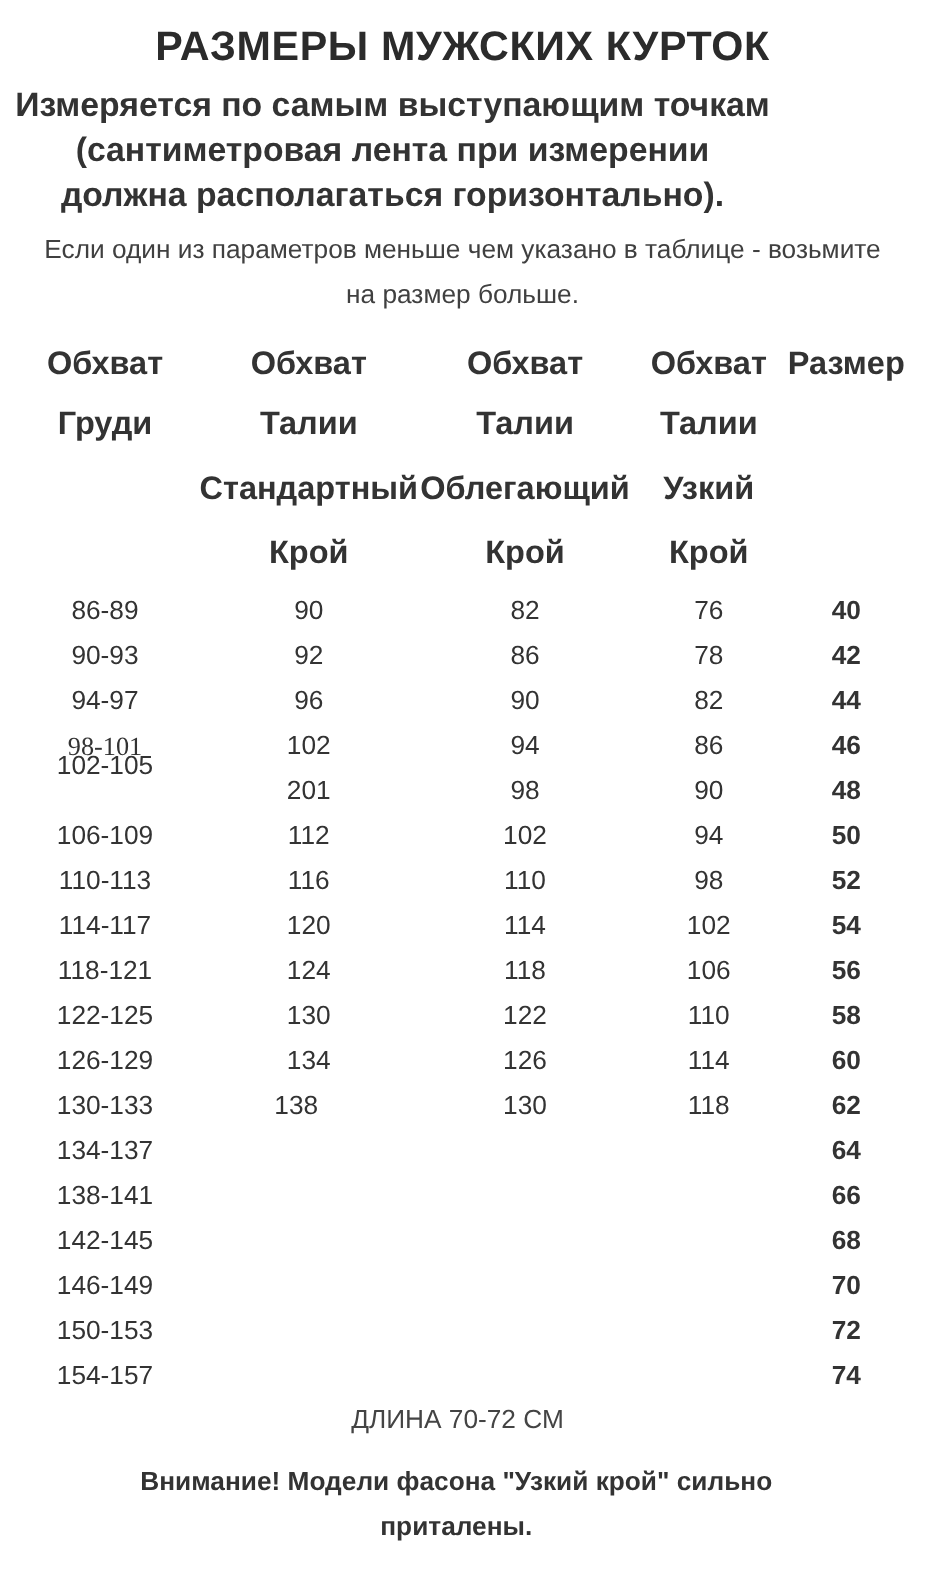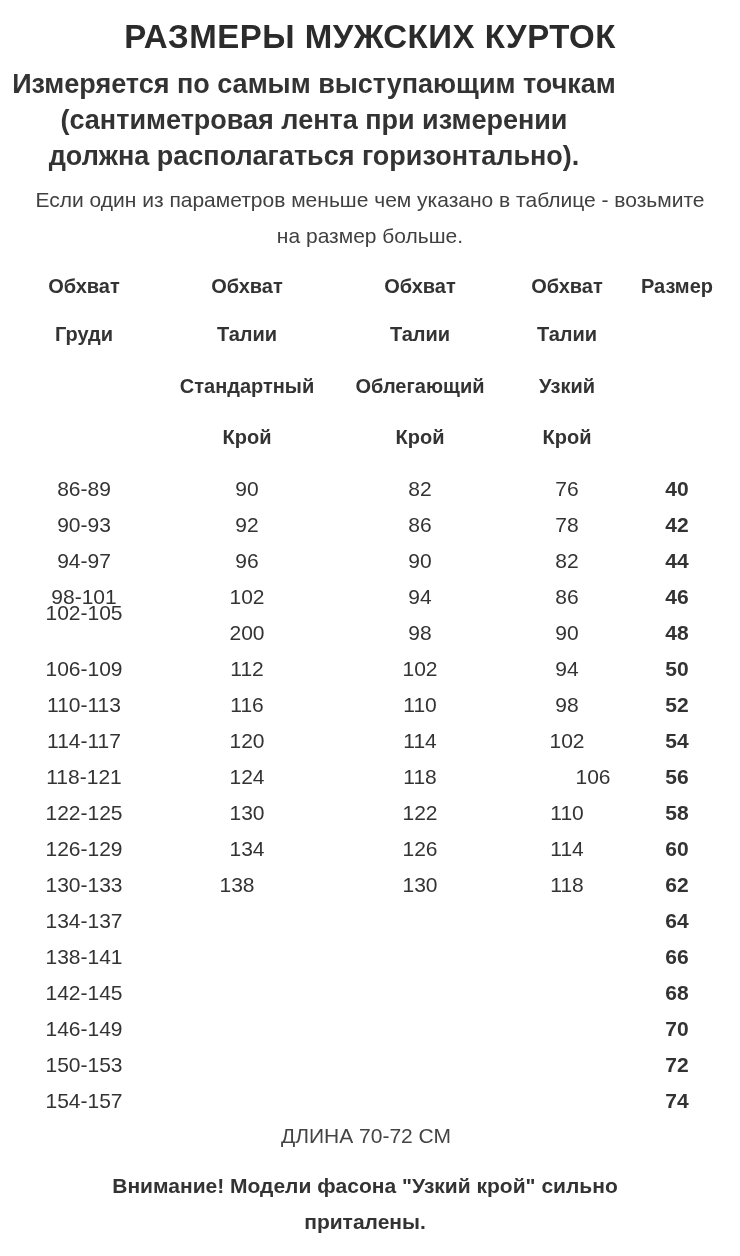--- a/index.html
+++ b/index.html
@@ -18,21 +18,21 @@
     position: absolute; left: 0; top: 66px; width: 628px;
     text-align: center; font-weight: bold; font-size: 27px;
     line-height: 36px; color: #333333;
   }
   .note {
     position: absolute; left: 0; top: 182px; width: 740px;
     text-align: center; font-size: 21px; line-height: 36px;
     color: #404040;
   }
   .hcell {
-    position: absolute; font-weight: bold; font-size: 20px;
+    position: absolute; font-weight: bold; font-size: 26px;
     text-align: center; color: #333333; white-space: nowrap;
     transform: translateX(-50%);
   }
   .cell {
     position: absolute; font-size: 21px; text-align: center;
     color: #333333; white-space: nowrap; transform: translateX(-50%);
   }
   .cell.size { font-weight: bold; }
   .length {
     position: absolute; left: 0; top: 1124px; width: 732px;
@@ -82,29 +82,29 @@
       <div class="cell size" style="left: 677px; top: 513px;">42</div>
     </div>
     <div>
       <div class="cell" style="left: 84px; top: 549px;">94-97</div>
       <div class="cell" style="left: 247px; top: 549px;">96</div>
       <div class="cell" style="left: 420px; top: 549px;">90</div>
       <div class="cell" style="left: 567px; top: 549px;">82</div>
       <div class="cell size" style="left: 677px; top: 549px;">44</div>
     </div>
     <div>
-      <div class="cell" style="left: 84px; top: 585px;">98-101</div>
+      <div class="cell" style="left: 84px; top: 585px; font-family: Liberation Serif, serif;">98-101</div>
       <div class="cell" style="left: 247px; top: 585px;">102</div>
       <div class="cell" style="left: 420px; top: 585px;">94</div>
       <div class="cell" style="left: 567px; top: 585px;">86</div>
       <div class="cell size" style="left: 677px; top: 585px;">46</div>
     </div>
     <div>
       <div class="cell" style="left: 84px; top: 601px;">102-105</div>
-      <div class="cell" style="left: 247px; top: 621px;">200</div>
+      <div class="cell" style="left: 247px; top: 621px;">201</div>
       <div class="cell" style="left: 420px; top: 621px;">98</div>
       <div class="cell" style="left: 567px; top: 621px;">90</div>
       <div class="cell size" style="left: 677px; top: 621px;">48</div>
     </div>
     <div>
       <div class="cell" style="left: 84px; top: 657px;">106-109</div>
       <div class="cell" style="left: 247px; top: 657px;">112</div>
       <div class="cell" style="left: 420px; top: 657px;">102</div>
       <div class="cell" style="left: 567px; top: 657px;">94</div>
       <div class="cell size" style="left: 677px; top: 657px;">50</div>
@@ -120,21 +120,21 @@
       <div class="cell" style="left: 84px; top: 729px;">114-117</div>
       <div class="cell" style="left: 247px; top: 729px;">120</div>
       <div class="cell" style="left: 420px; top: 729px;">114</div>
       <div class="cell" style="left: 567px; top: 729px;">102</div>
       <div class="cell size" style="left: 677px; top: 729px;">54</div>
     </div>
     <div>
       <div class="cell" style="left: 84px; top: 765px;">118-121</div>
       <div class="cell" style="left: 247px; top: 765px;">124</div>
       <div class="cell" style="left: 420px; top: 765px;">118</div>
-      <div class="cell" style="left: 567px; top: 765px; margin-left: 26px;">106</div>
+      <div class="cell" style="left: 567px; top: 765px;">106</div>
       <div class="cell size" style="left: 677px; top: 765px;">56</div>
     </div>
     <div>
       <div class="cell" style="left: 84px; top: 801px;">122-125</div>
       <div class="cell" style="left: 247px; top: 801px;">130</div>
       <div class="cell" style="left: 420px; top: 801px;">122</div>
       <div class="cell" style="left: 567px; top: 801px;">110</div>
       <div class="cell size" style="left: 677px; top: 801px;">58</div>
     </div>
     <div>

